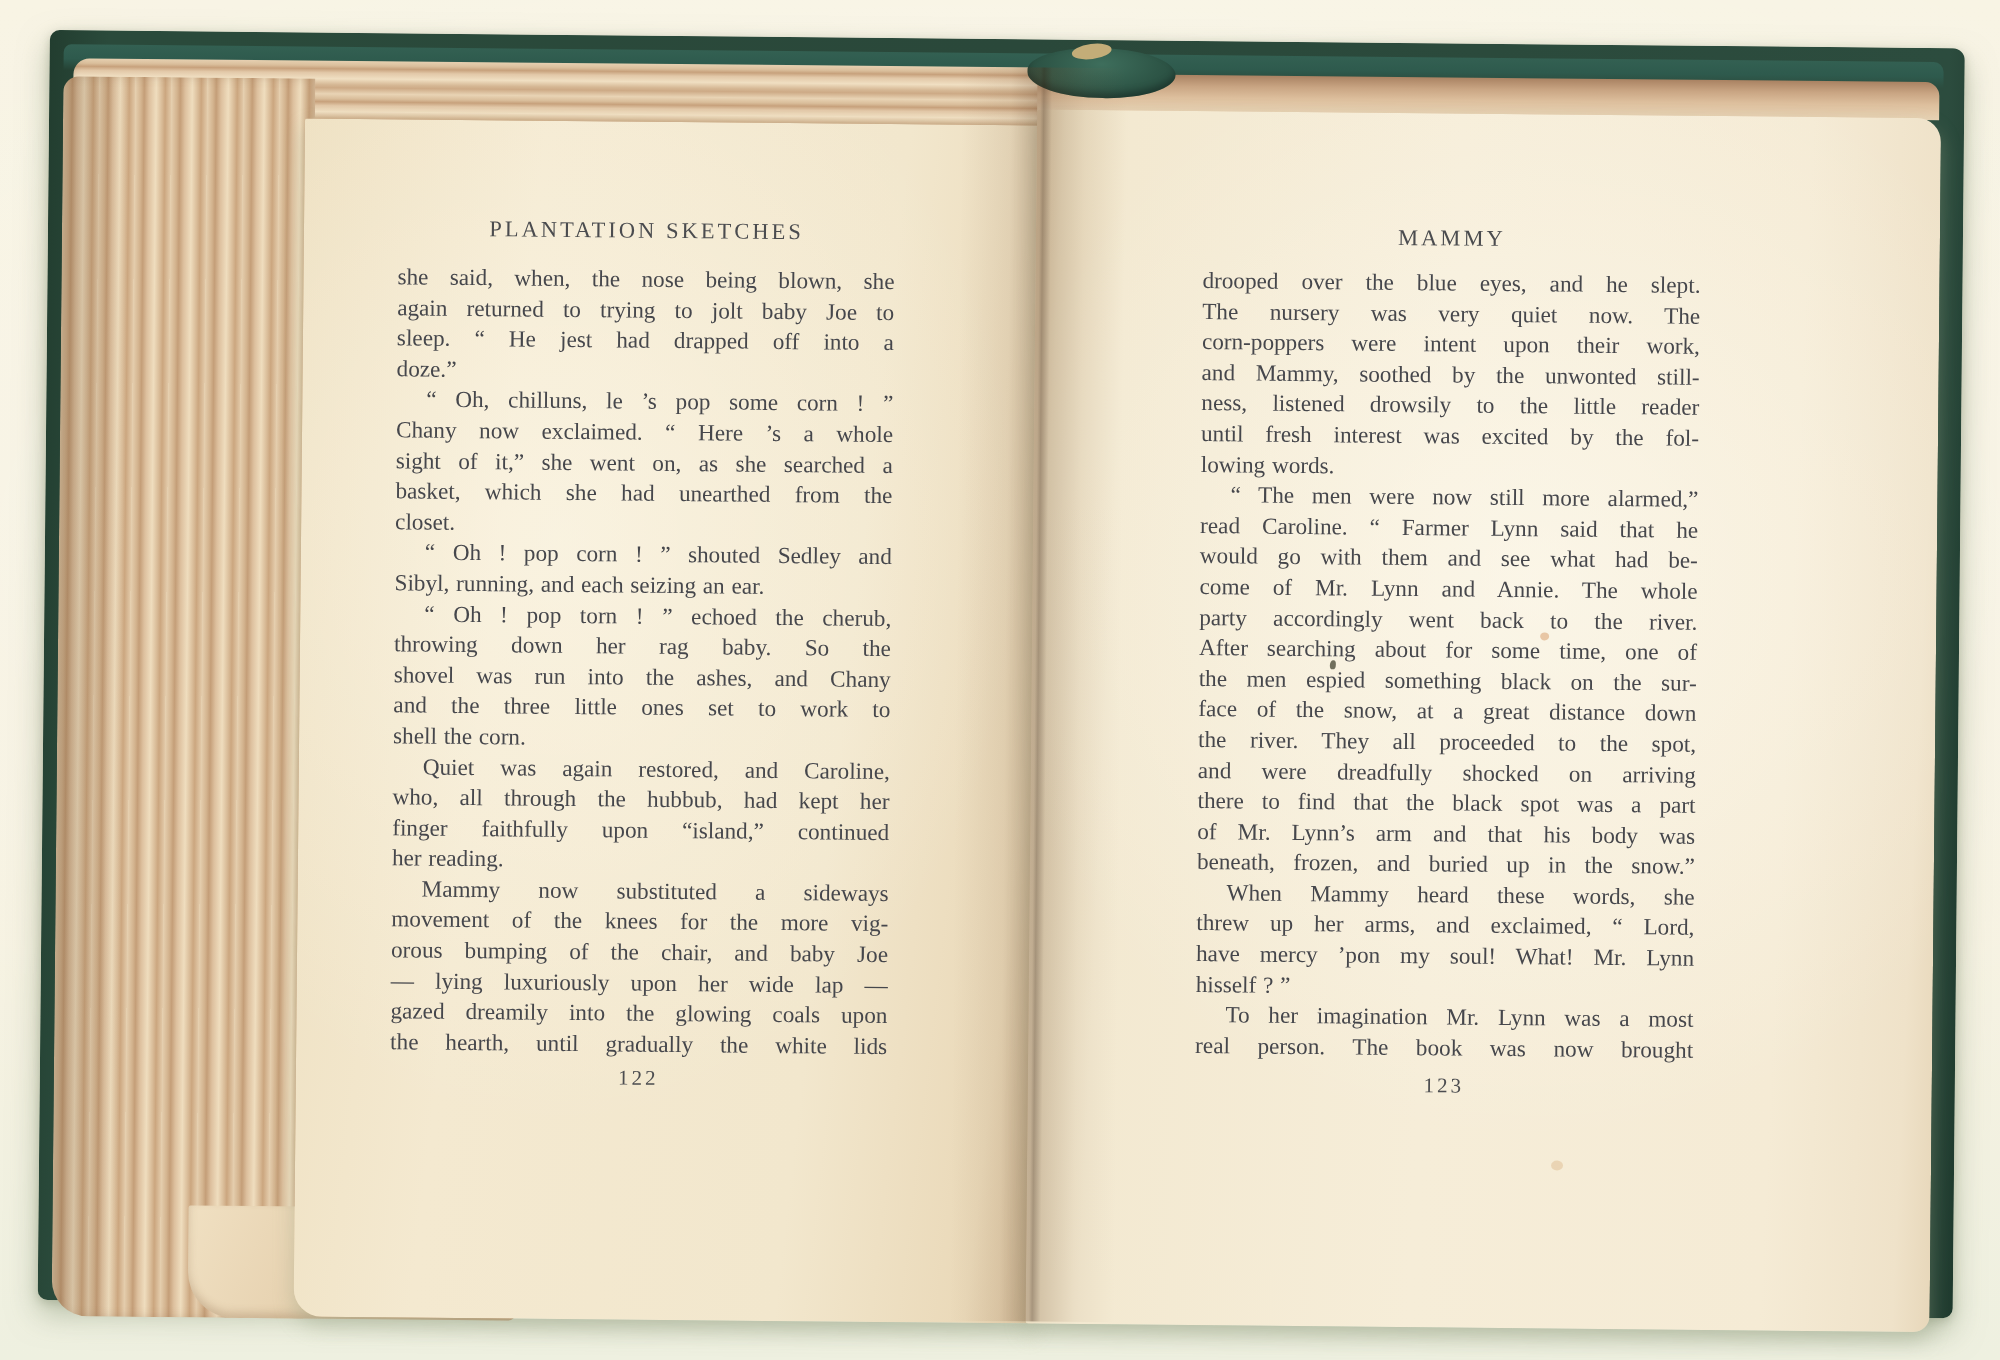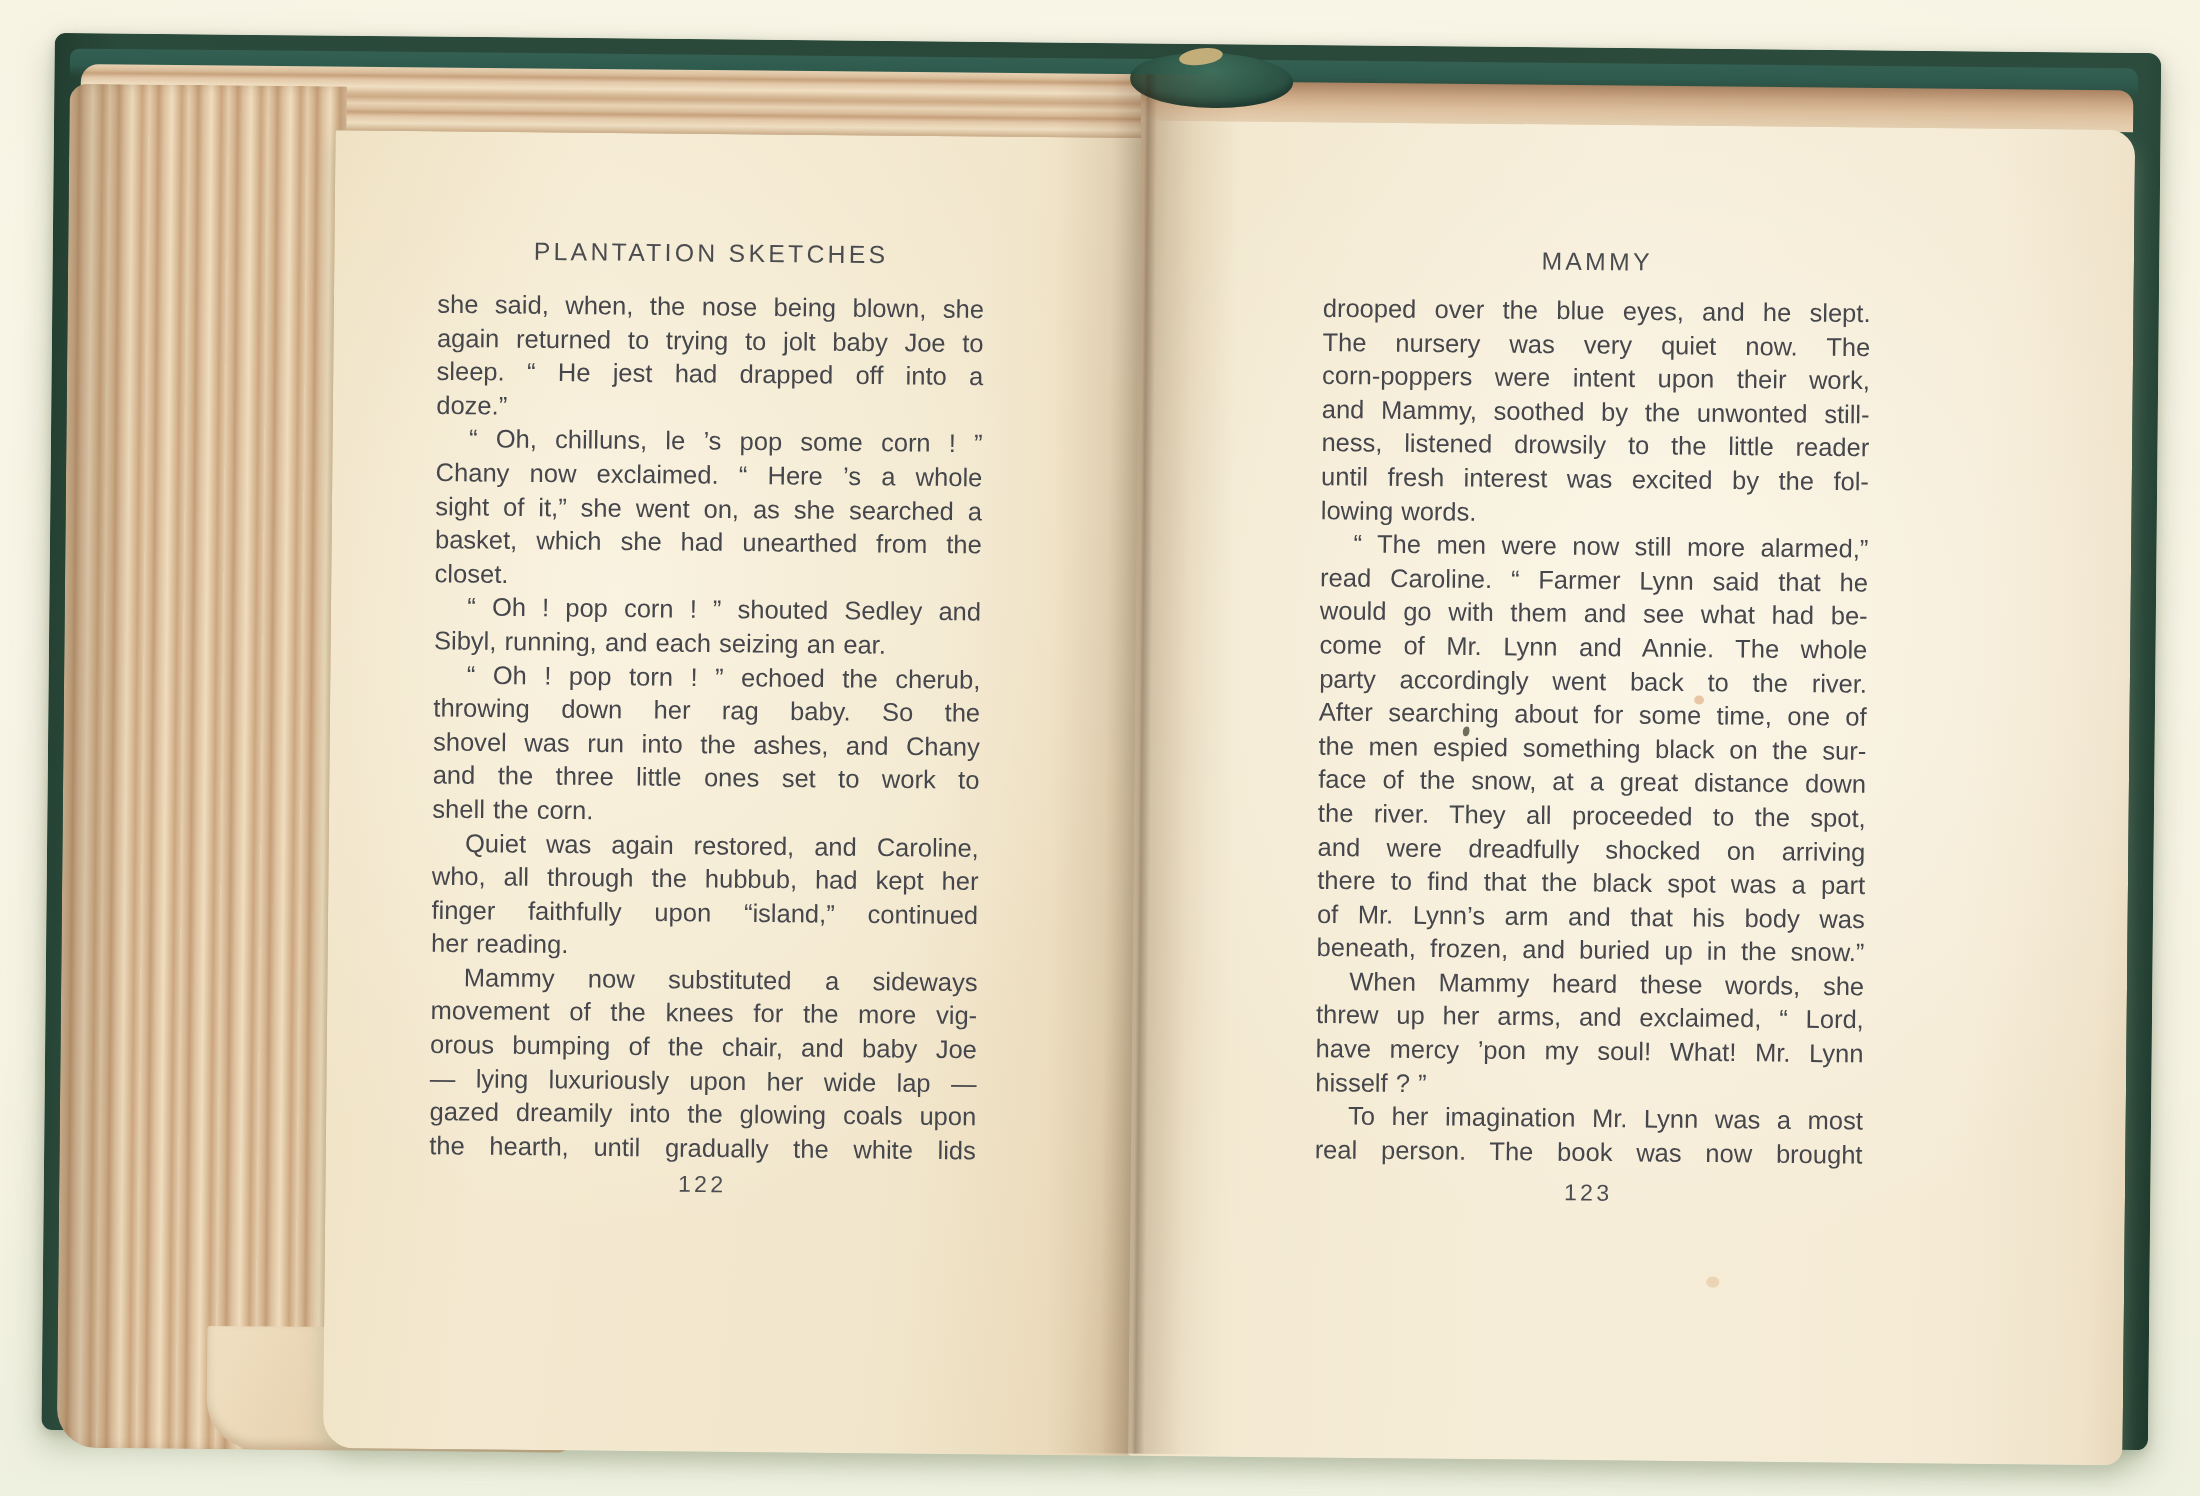--- a/index.html
+++ b/index.html
@@ -7,21 +7,21 @@
     width: 2000px; height: 1360px;
     overflow: hidden;
     background: var(--background, #f7f3e2);
   }
   .scene {
     position: relative;
     width: 2000px; height: 1360px;
     background:
       radial-gradient(130% 90% at 50% 40%, rgba(255,255,255,0.35), rgba(255,255,255,0) 60%),
       linear-gradient(180deg, #f8f4e4 0%, #f6f2e1 70%, #eef0e0 100%);
-    font-family: Liberation Sans, sans-serif;
+    font-family: Liberation Serif, serif;
   }
   .book {
     position: absolute; left: 50px; top: 18px;
     width: 1915px; height: 1320px;
     transform: rotate(0.55deg);
     transform-origin: top left;
   }
   .cover {
     position: absolute; left: 0; top: 12px;
     width: 1915px; height: 1270px;

